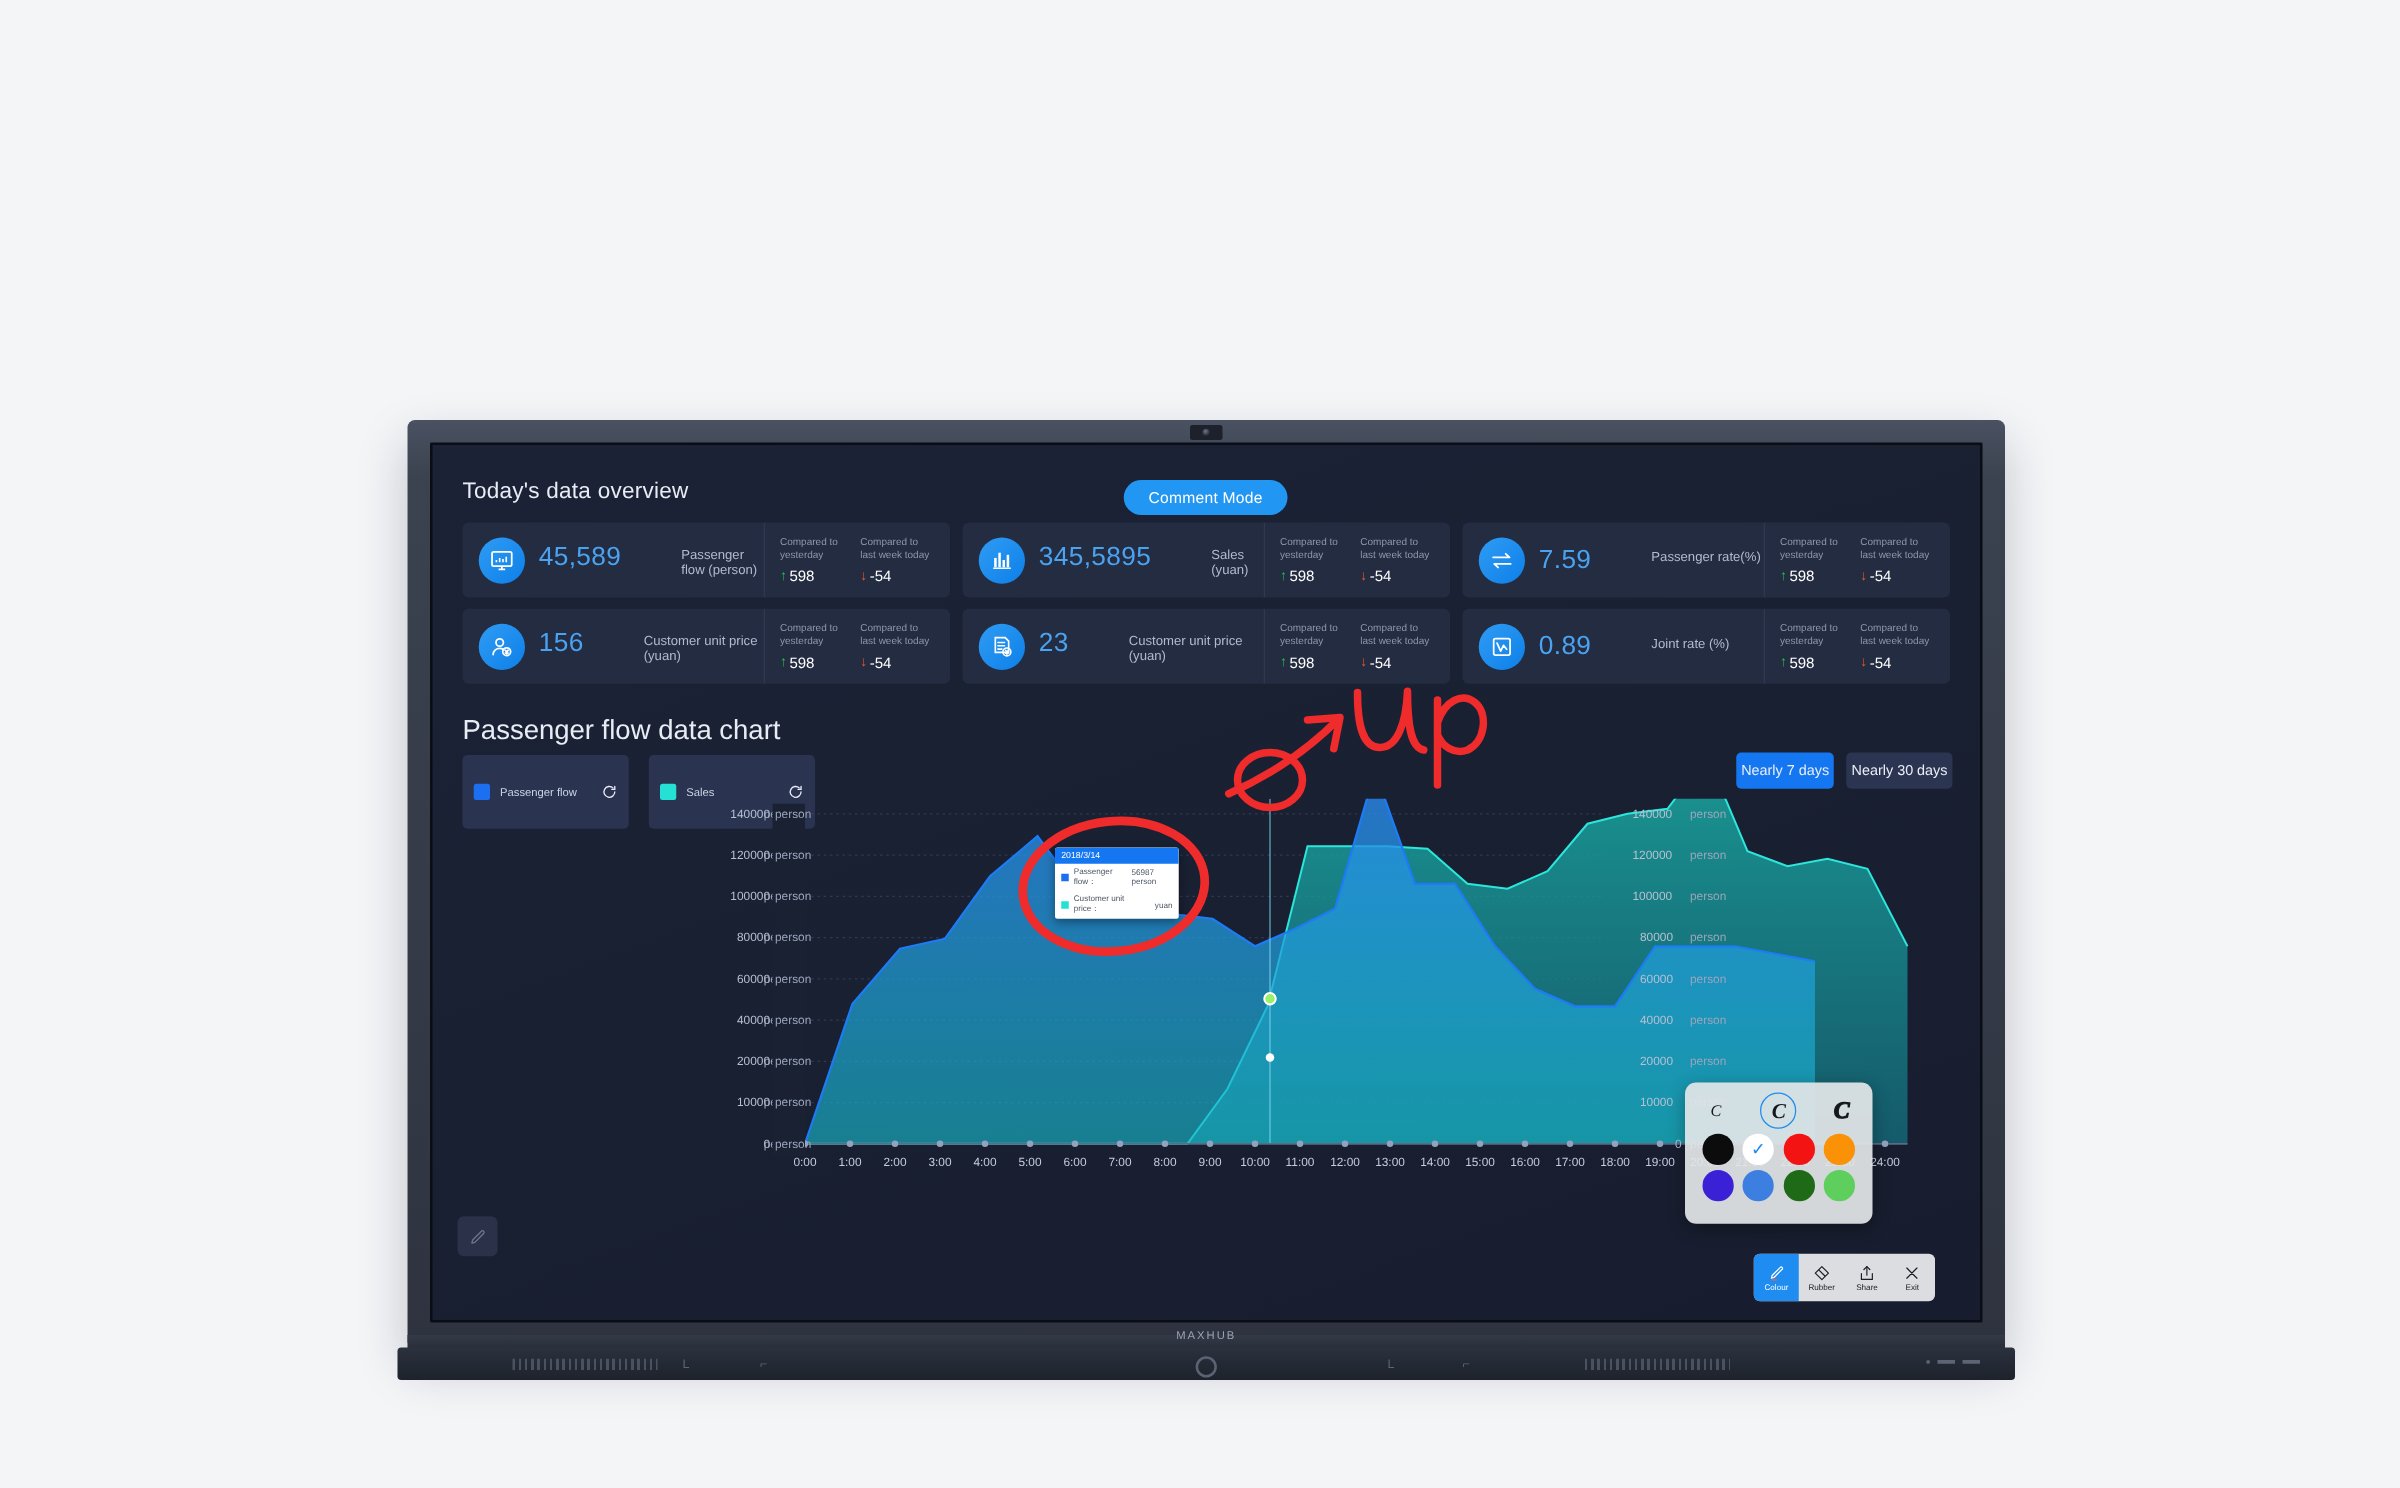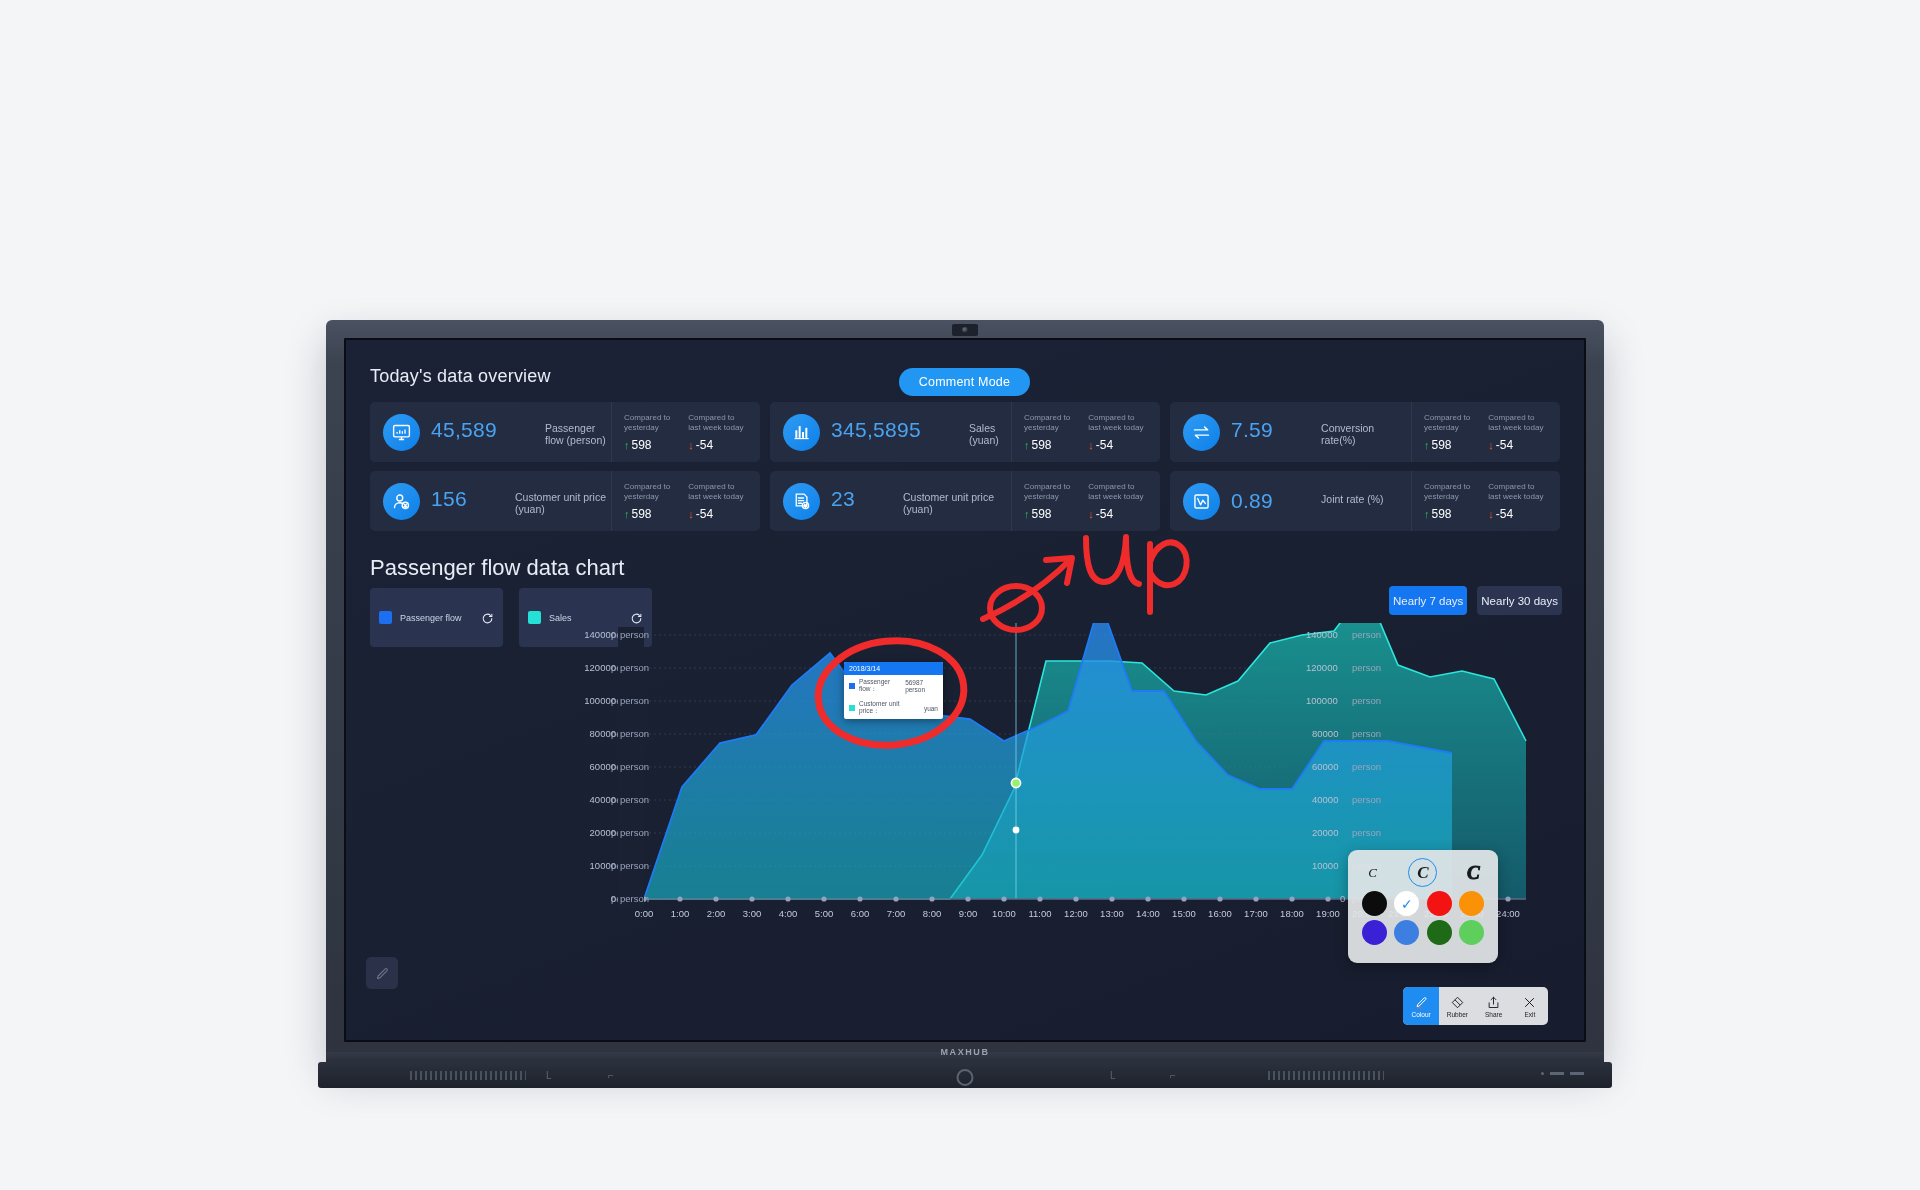--- a/index.html
+++ b/index.html
@@ -6,21 +6,21 @@
   body{
     width:1920px;height:1190px;
     background:#f4f5f7;
     font-family:"Liberation Sans","DejaVu Sans",sans-serif;
     overflow:hidden;
     position:relative;
   }
 
   
   #display{
-    position:absolute;left:326px;top:320px;width:1278px;height:760px;
+    position:absolute;left:326px;top:336px;width:1278px;height:760px;
   }
   .bezel{
     position:absolute;left:0;top:0;width:1278px;height:740px;
     background:linear-gradient(180deg,#4a5160 0%,#3b4250 6%,#2e333f 100%);
     border-radius:6px 6px 3px 3px;
     box-shadow:0 18px 40px rgba(20,28,48,.22);
   }
   .bezel-inner{
     position:absolute;left:18px;top:18px;width:1242px;height:704px;
     background:#05070d;border-radius:2px;
@@ -34,21 +34,21 @@
     content:"";position:absolute;left:50%;top:3px;transform:translateX(-50%);
     width:6px;height:6px;border-radius:50%;
     background:radial-gradient(circle at 40% 35%,#6d7687,#20242e 70%);
   }
   .chin{
     position:absolute;left:0;top:732px;width:1278px;height:12px;
     background:linear-gradient(180deg,#343a47,#272c37);
   }
   .brandmark{
     position:absolute;left:50%;top:727px;transform:translateX(-50%);
-    font-size:9px;letter-spacing:1.6px;color:#9aa2b1;font-weight:bold;
+    font-size:9px;letter-spacing:1.6px;color:#9aa2b1;font-weight:normal;
   }
   .stand{
     position:absolute;left:-8px;top:742px;width:1294px;height:26px;
     background:linear-gradient(180deg,#2b313d,#1d222c);
     border-radius:3px;
   }
   .stand .pwr{
     position:absolute;left:50%;top:7px;transform:translateX(-50%);
     width:13px;height:13px;border-radius:50%;border:2px solid #5b6372;
   }
@@ -260,21 +260,21 @@
         <div class="card">
           <div class="card-main">
             <div class="ico">
               <svg width="21" height="21" viewBox="0 0 24 24" fill="none" stroke="#fff" stroke-width="1.7" stroke-linecap="round" stroke-linejoin="round">
                 <path d="M4 9h15l-3.5-3.2"></path>
                   <path d="M20 15H5l3.5 3.2"></path>
               </svg>
             </div>
             <div class="card-txt">
               <div class="card-val">7.59</div>
-              <div class="card-lbl">Conversion rate(%)</div>
+              <div class="card-lbl">Passenger rate(%)</div>
             </div>
           </div>
           <div class="card-cmp">
             <div class="cmp">
               <div class="cmp-lbl">Compared to</div>
               <div class="cmp-lbl">yesterday</div>
               <div class="cmp-val">
                   <span class="arr-up">↑</span>
                   <span>598</span>
                 </div>

